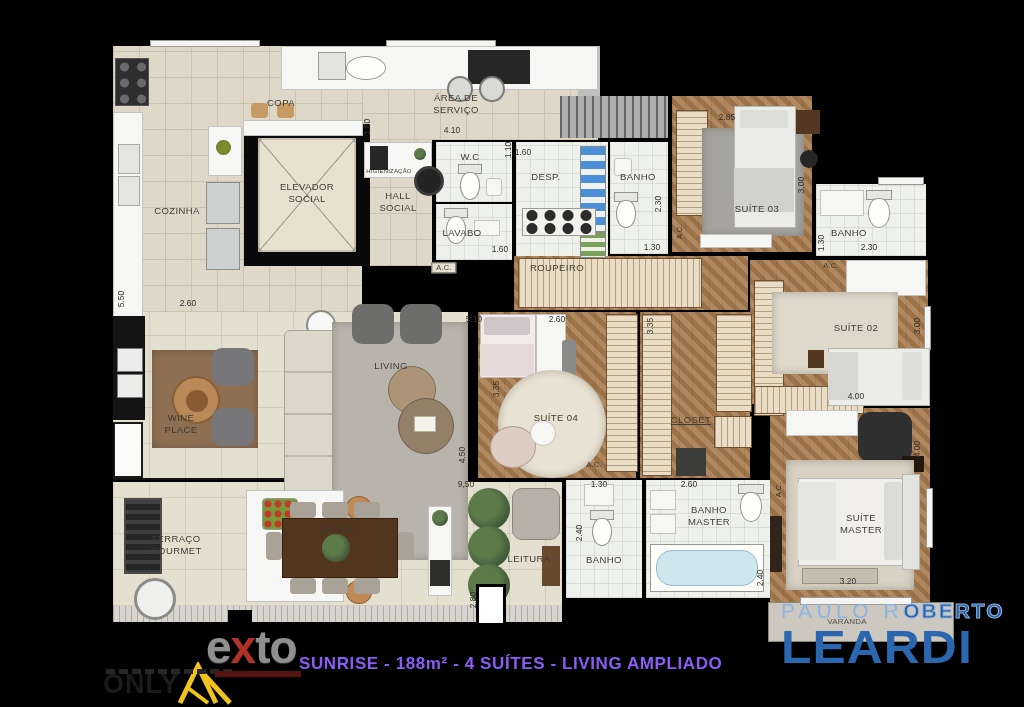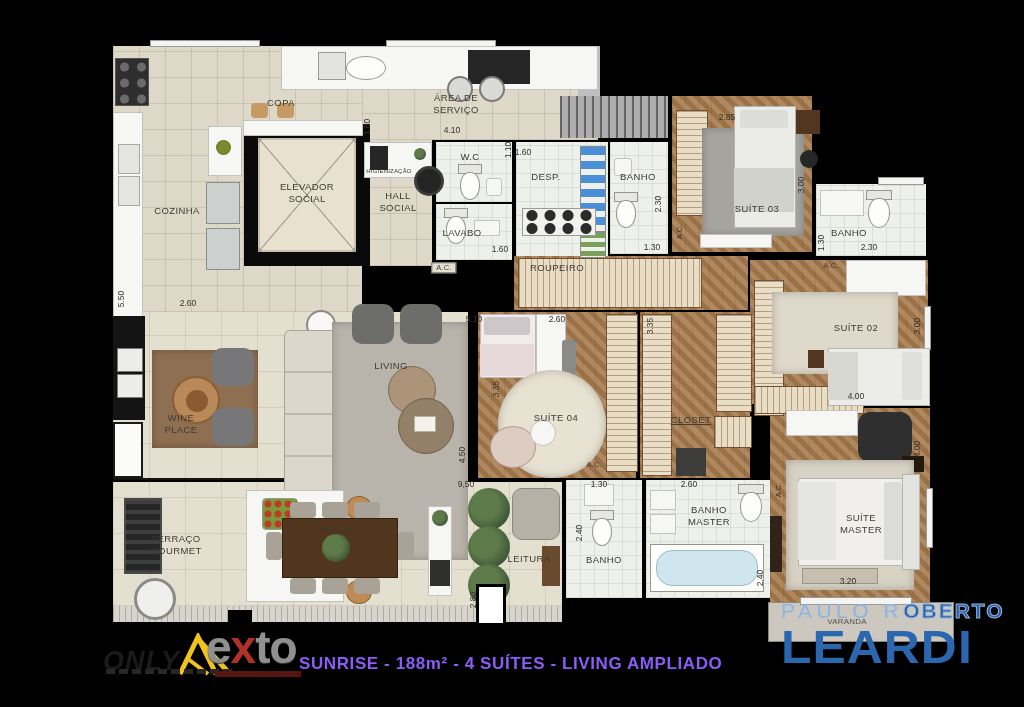--- a/index.html
+++ b/index.html
@@ -35,21 +35,21 @@
        letter-spacing:.4px;text-align:center;white-space:pre-line;line-height:1.25;}
   .sm{font-size:6px;letter-spacing:.2px;}
   .dim{position:absolute;transform:translate(-50%,-50%);font-size:8.5px;color:#35312b;}
   .dimv{position:absolute;transform:translate(-50%,-50%) rotate(180deg);writing-mode:vertical-rl;
         font-size:8.5px;color:#35312b;}
   .toilet{background:#fdfdfb;border:1px solid #96968f;border-radius:45% 45% 50% 50%;}
   .tank{background:#e6e6e2;border:1px solid #96968f;}
   .circ{border-radius:50%;}
   .plant{border-radius:50%;background:radial-gradient(circle at 40% 40%,#5d7a49 0 40%,#41593a 70%,#31452c 100%);}
   
-  #only-wrap{left:103px;top:633px;display:flex;align-items:flex-end;font-style:italic;}
+  #only-wrap{left:103px;top:662px;display:flex;align-items:center;}
   #only-text{font-size:27px;font-weight:800;color:#1b1b1b;letter-spacing:1px;}
   #only-sub{left:106px;top:669px;width:128px;height:5px;
      background:repeating-linear-gradient(90deg,#272727 0 9px,transparent 9px 13px);}
   #exto{left:206px;top:620px;font-size:46px;font-weight:800;letter-spacing:-1px;}
   #exto .g{color:#8f8f8f;text-shadow:0 1px 1px #3a3a3a;}
   #exto .r{color:#b03226;}
   #exto-sub{left:215px;top:671px;width:86px;height:6px;background:#571410;}
   #proj-title{left:299px;top:654px;font-size:17px;font-weight:700;color:#8b5cf6;letter-spacing:.6px;}
   #leardi{left:781px;top:599px;width:238px;}
   #leardi .l1{font-size:21px;letter-spacing:4.5px;color:#8db5e3;font-weight:400;}

